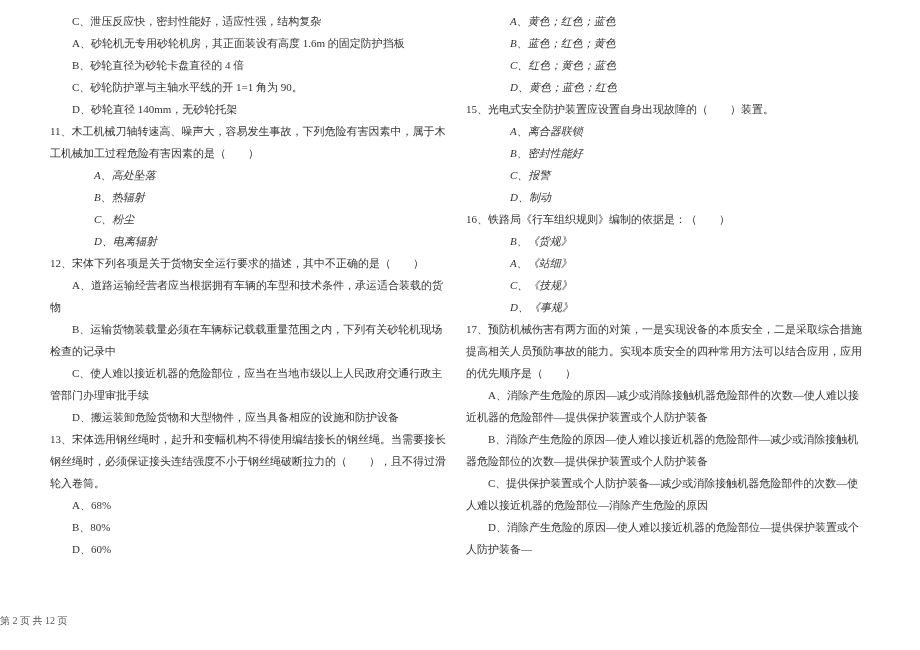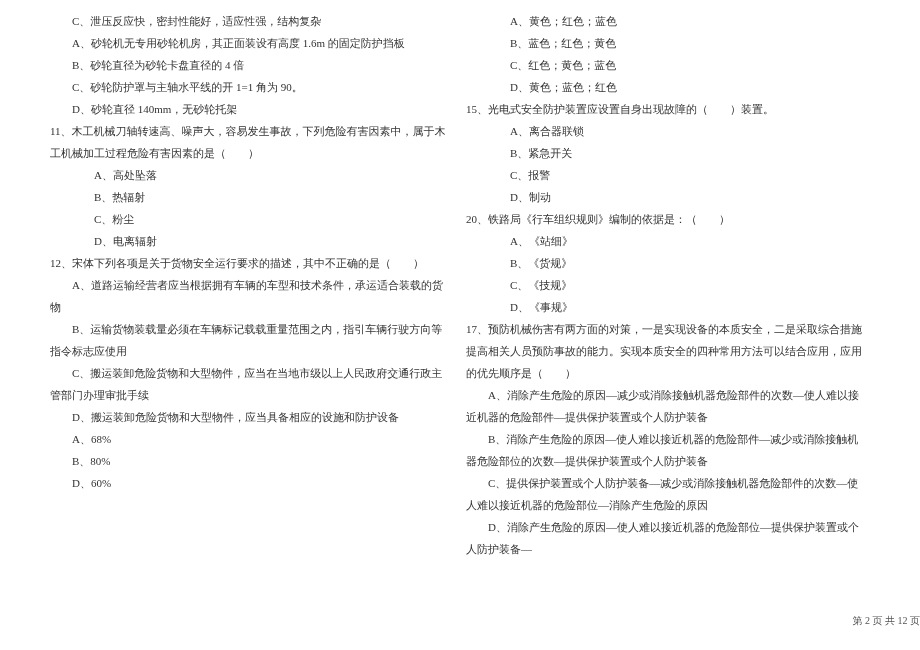--- a/index.html
+++ b/index.html
@@ -20,23 +20,23 @@
     height: 610px;
     box-sizing: border-box;
     justify-content: space-between;
   }
   .column {
     flex: 1;
     padding: 0 10px;
     line-height: 2.0;
   }
   .indent-1 { text-indent: 2em; }
-  .indent-2 { text-indent: 4em; }
+  .indent-2 { text-indent: 4em; font-style: italic; }
   .footer {
-    text-align: right;
+    text-align: left;
     font-size: 10px;
     color: #555;
     padding-top: 4px;
   }
 </style>
 </head>
 <body>
 
 <div class="page">
   <div class="column">
@@ -45,41 +45,42 @@
     <div class="indent-1">B、砂轮直径为砂轮卡盘直径的 4 倍</div>
     <div class="indent-1">C、砂轮防护罩与主轴水平线的开 1=1 角为 90。</div>
     <div class="indent-1">D、砂轮直径 140mm，无砂轮托架</div>
     <div>11、木工机械刀轴转速高、噪声大，容易发生事故，下列危险有害因素中，属于木工机械加工过程危险有害因素的是（　　）</div>
     <div class="indent-2">A、高处坠落</div>
     <div class="indent-2">B、热辐射</div>
     <div class="indent-2">C、粉尘</div>
     <div class="indent-2">D、电离辐射</div>
     <div>12、宋体下列各项是关于货物安全运行要求的描述，其中不正确的是（　　）</div>
     <div class="indent-1">A、道路运输经营者应当根据拥有车辆的车型和技术条件，承运适合装载的货物</div>
-    <div class="indent-1">B、运输货物装载量必须在车辆标记载载重量范围之内，指引车辆行驶方向等指令标志应使用</div>
-    <div class="indent-1">C、搬运装卸危险货物和大型物件，应当在当地市级以上人民政府交通行政主管部门办理审批手续</div>
+    <div class="indent-1">B、运输货物装载量必须在车辆标记载载重量范围之内，下列有关砂轮机现场检查的记录中</div>
+    <div class="indent-1">C、使人难以接近机器的危险部位，应当在当地市级以上人民政府交通行政主管部门办理审批手续</div>
     <div class="indent-1">D、搬运装卸危险货物和大型物件，应当具备相应的设施和防护设备</div>
+    <div>13、宋体选用钢丝绳时，起升和变幅机构不得使用编结接长的钢丝绳。当需要接长钢丝绳时，必须保证接头连结强度不小于钢丝绳破断拉力的（　　），且不得过滑轮入卷筒。</div>
     <div class="indent-1">A、68%</div>
     <div class="indent-1">B、80%</div>
     <div class="indent-1">D、60%</div>
   </div>
 
   <div class="column">
     <div class="indent-2">A、黄色；红色；蓝色</div>
     <div class="indent-2">B、蓝色；红色；黄色</div>
     <div class="indent-2">C、红色；黄色；蓝色</div>
     <div class="indent-2">D、黄色；蓝色；红色</div>
     <div>15、光电式安全防护装置应设置自身出现故障的（　　）装置。</div>
     <div class="indent-2">A、离合器联锁</div>
-    <div class="indent-2">B、紧急开关</div>
+    <div class="indent-2">B、密封性能好</div>
     <div class="indent-2">C、报警</div>
     <div class="indent-2">D、制动</div>
-    <div>20、铁路局《行车组织规则》编制的依据是：（　　）</div>
+    <div>16、铁路局《行车组织规则》编制的依据是：（　　）</div>
+    <div class="indent-2">B、《货规》</div>
     <div class="indent-2">A、《站细》</div>
-    <div class="indent-2">B、《货规》</div>
     <div class="indent-2">C、《技规》</div>
     <div class="indent-2">D、《事规》</div>
     <div>17、预防机械伤害有两方面的对策，一是实现设备的本质安全，二是采取综合措施提高相关人员预防事故的能力。实现本质安全的四种常用方法可以结合应用，应用的优先顺序是（　　）</div>
     <div class="indent-1">A、消除产生危险的原因—减少或消除接触机器危险部件的次数—使人难以接近机器的危险部件—提供保护装置或个人防护装备</div>
     <div class="indent-1">B、消除产生危险的原因—使人难以接近机器的危险部件—减少或消除接触机器危险部位的次数—提供保护装置或个人防护装备</div>
     <div class="indent-1">C、提供保护装置或个人防护装备—减少或消除接触机器危险部件的次数—使人难以接近机器的危险部位—消除产生危险的原因</div>
     <div class="indent-1">D、消除产生危险的原因—使人难以接近机器的危险部位—提供保护装置或个人防护装备—</div>
   </div>
 </div>
 

